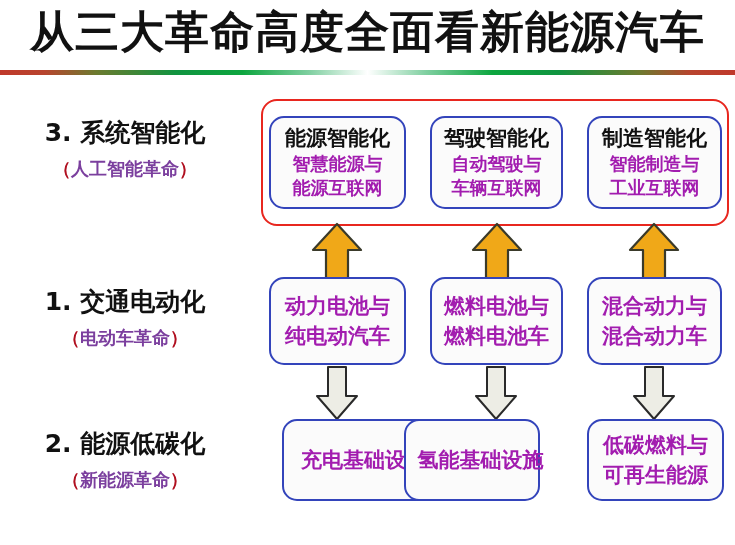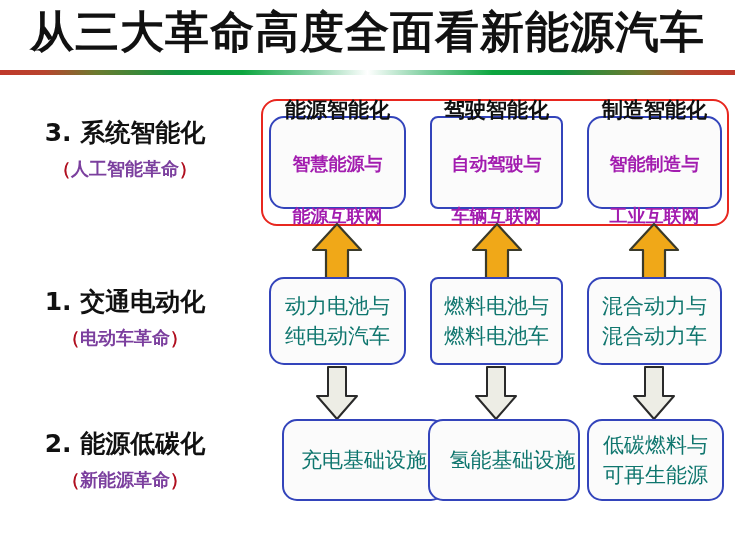--- a/index.html
+++ b/index.html
@@ -73,38 +73,38 @@
   }
   .box .t1{
     font-size:21px;font-weight:bold;color:#101010;
     line-height:27px;white-space:nowrap;
   }
   .box .t2{
     font-size:18px;font-weight:bold;color:#a21caf;
     line-height:24px;white-space:nowrap;
   }
   .box .m1{
-    font-size:21px;font-weight:normal;color:#0f766e;
+    font-size:21px;font-weight:bold;color:#a21caf;
     line-height:30px;white-space:nowrap;
   }
 
   
-  .row-top{top:116px;height:93px;gap:28px;}
+  .row-top{top:116px;height:93px;}
   
   .row-mid{top:277px;height:88px;}
   
   .row-bot{top:419px;height:82px;}
 
   .col-1{left:269px;width:137px;}
-  .col-2{left:430px;width:133px;border-radius:8px;}
+  .col-2{left:430px;width:133px;}
   .col-3{left:587px;width:135px;}
 
   
   .col-1b{left:282px;width:164px;}
-  .col-2b{left:428px;width:152px;padding-left:17px;}
+  .col-2b{left:404px;width:136px;padding-left:17px;}
   .col-3b{left:587px;width:137px;}
 
   
   .arrow{position:absolute;}
   .arrow-up{width:54px;height:60px;}
   .arrow-down{width:46px;height:56px;}
 
   .au-1{left:310px;top:222px;}
   .au-2{left:470px;top:222px;}
   .au-3{left:627px;top:222px;}

